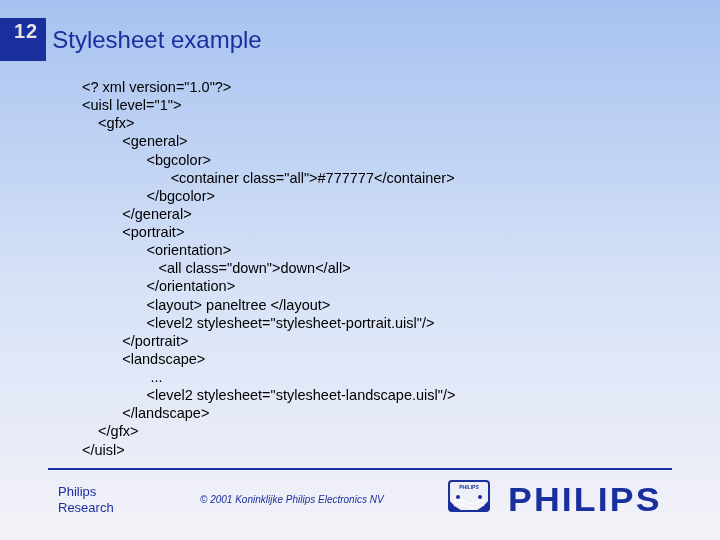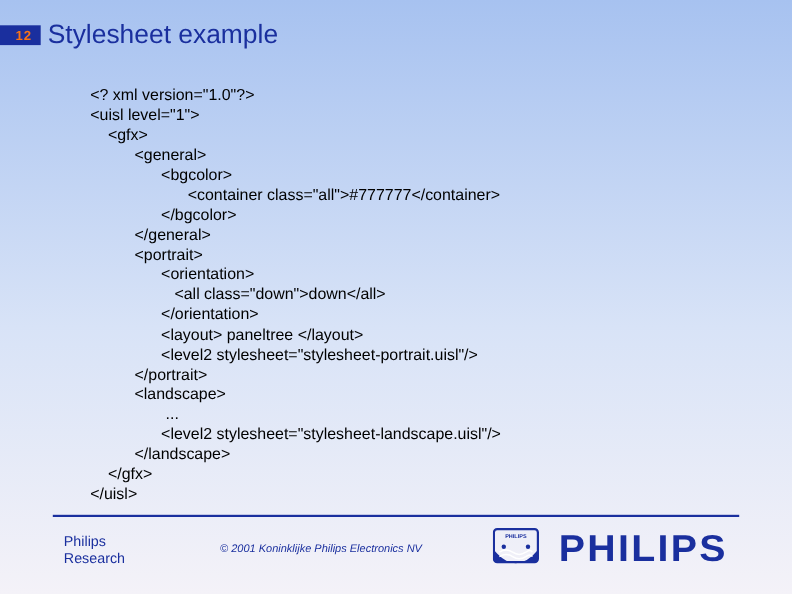--- a/index.html
+++ b/index.html
@@ -19,24 +19,24 @@
   }
   .header {
     position: absolute;
     top: 18px;
     left: 0;
     display: flex;
     align-items: center;
   }
   .slide-number {
     background: #1a2f9e;
-    color: #f97316;
+    color: #e5e5e5;
     font-weight: bold;
-    font-size: 12px;
-    padding: 2px 8px 2px 14px;
+    font-size: 20px;
+    padding: 2px 8px 18px 14px;
     letter-spacing: 1px;
   }
   .title {
     color: #1a2f9e;
     font-weight: normal;
     font-size: 24px;
     margin-left: 6px;
   }
   .code-block {
     position: absolute;

